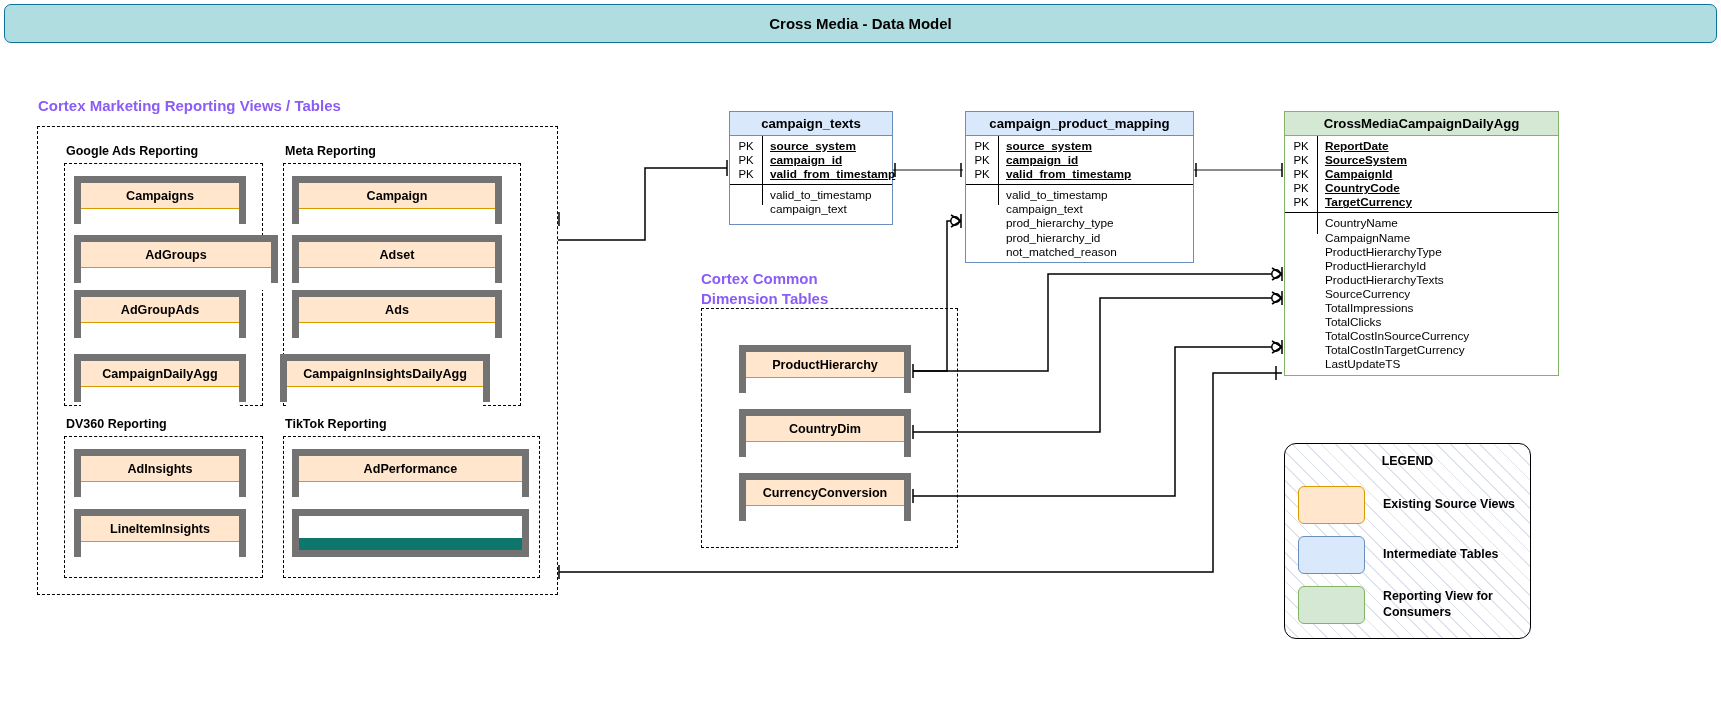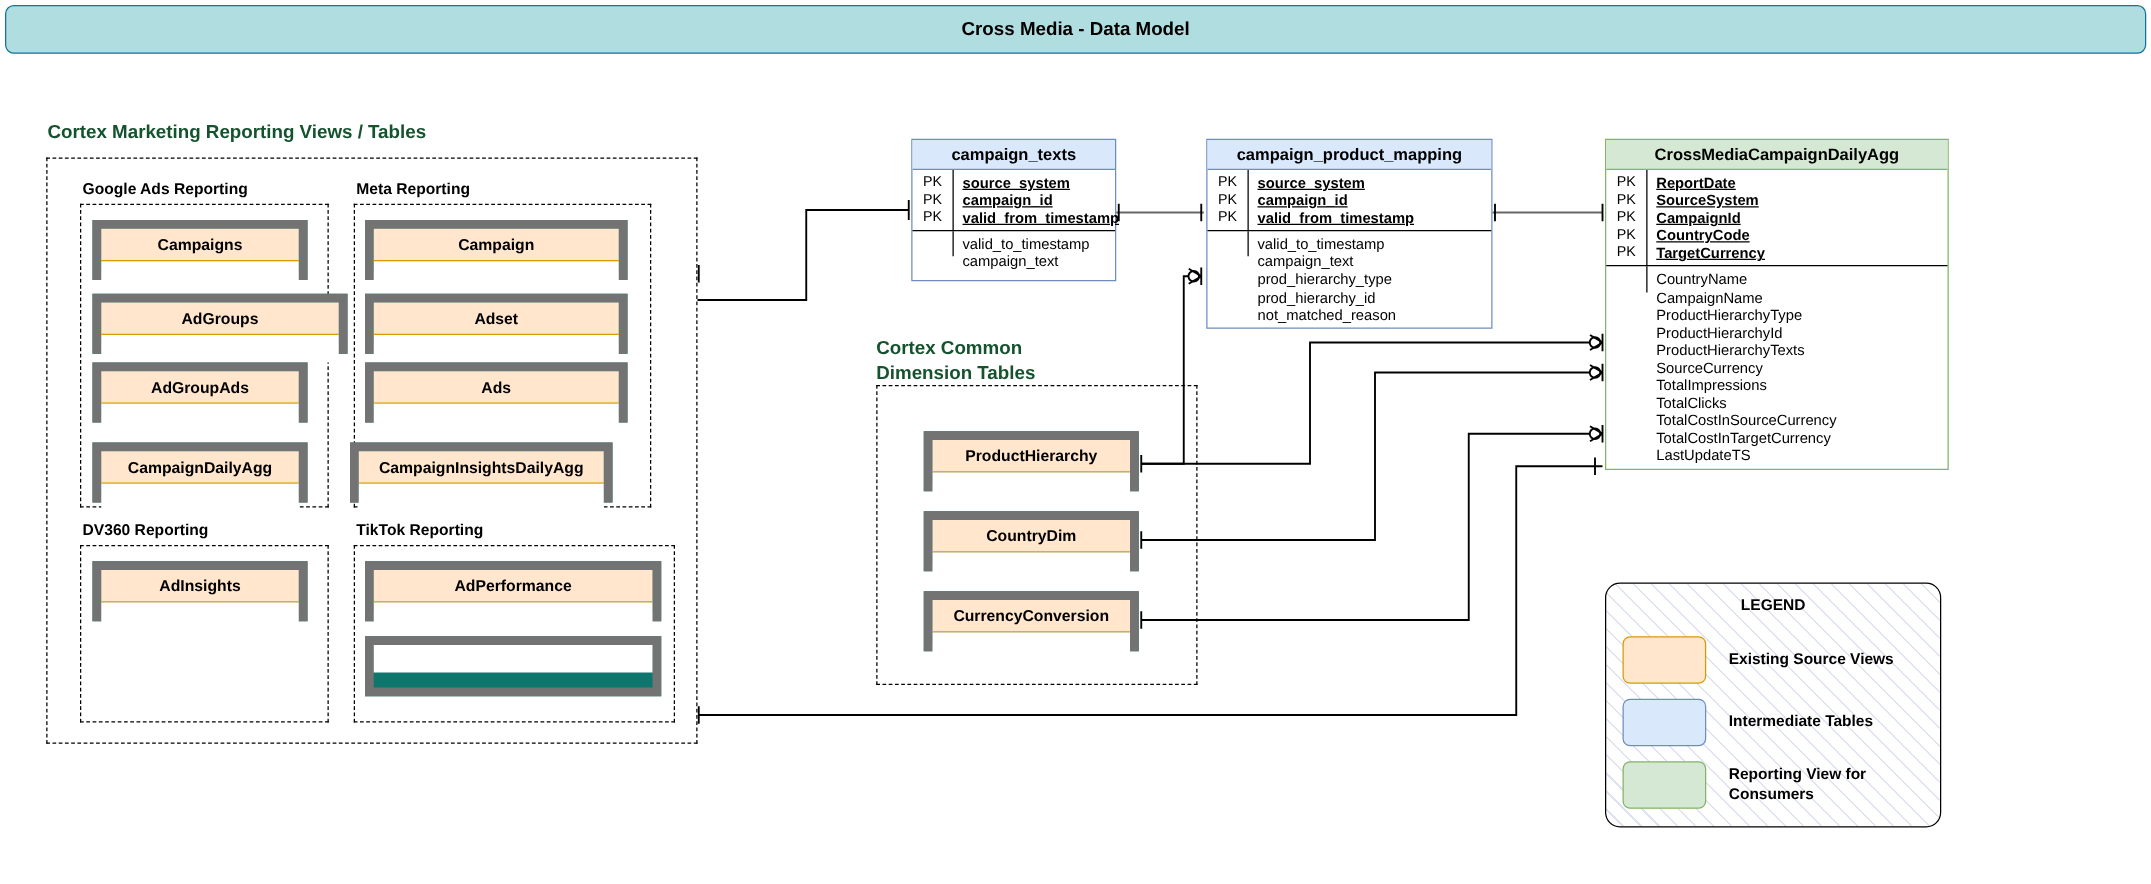--- a/index.html
+++ b/index.html
@@ -23,21 +23,21 @@
     width: 1713px; height: 39px;
     background: #B0DDE0;
     border: 1.5px solid #10739E;
     border-radius: 7px;
     display: flex; align-items: center; justify-content: center;
     font-size: 15px; font-weight: bold; color: #000;
   }
   
   .section-heading {
     position: absolute;
-    font-size: 15px; font-weight: bold; color: #14532d;
+    font-size: 15px; font-weight: bold; color: #8b5cf6;
     white-space: pre-line;
     line-height: 1.33;
   }
   .group-label {
     position: absolute;
     font-size: 12.5px; font-weight: bold; color: #000;
   }
   
   .dashed-box {
     position: absolute;
@@ -101,22 +101,22 @@
   .er-blue .er-keycol { border-right: 1px solid #000; }
   
   .er-green { border: 1px solid #82B366; }
   .er-green .er-hdr { background: #D5E8D4; border-bottom: 1px solid #82B366; }
   .er-green .er-sec.top { border-bottom: 1.4px solid #000; }
   .er-green .er-keycol { border-right: 1px solid #000; }
 
   
   #legend {
     position: absolute;
-    left: 1284px; top: 466px;
-    width: 269px; height: 196px;
+    left: 1284px; top: 443px;
+    width: 247px; height: 196px;
     border: 1.4px solid #000;
     border-radius: 12px;
     overflow: hidden;
     background:
       repeating-linear-gradient(
         45deg,
         #ffffff 0px, #ffffff 9px,
         #dfe3f0 9px, #dfe3f0 10.2px
       );
   }
@@ -197,20 +197,24 @@
   <div class="src-table" style="left:280px; top:354px; width:210px; height:48px;">
     <div class="hdr">CampaignInsightsDailyAgg</div>
     <div class="body"></div>
   </div>
 
   <div class="group-label" style="left:66px; top:417px;">DV360 Reporting</div>
   <div class="dashed-box" style="left:64px; top:436px; width:199px; height:142px;"></div>
 
   <div class="src-table" style="left:74px; top:449px; width:172px; height:48px;">
     <div class="hdr">AdInsights</div>
+    <div class="body"></div>
+  </div>
+  <div class="src-table" style="left:74px; top:509px; width:172px; height:48px;">
+    <div class="hdr">LineItemInsights</div>
     <div class="body"></div>
   </div>
 
   <div class="group-label" style="left:285px; top:417px;">TikTok Reporting</div>
   <div class="dashed-box" style="left:283px; top:436px; width:257px; height:142px;"></div>
 
   <div class="src-table" style="left:292px; top:449px; width:237px; height:48px;">
     <div class="hdr">AdPerformance</div>
     <div class="body"></div>
   </div>

